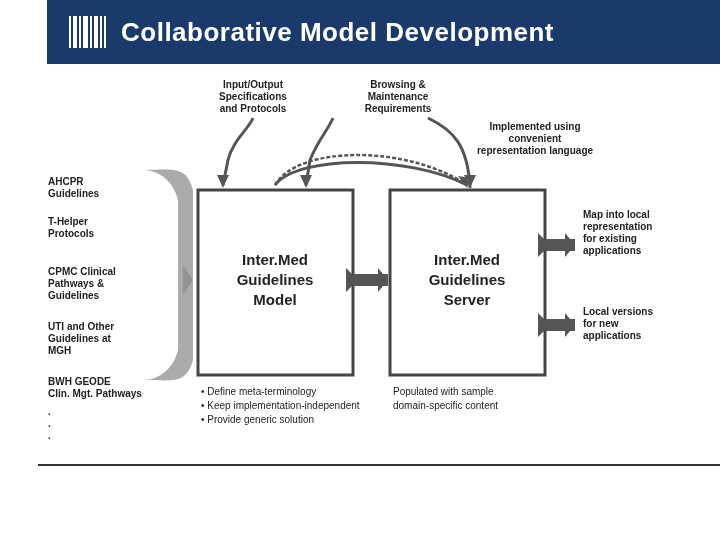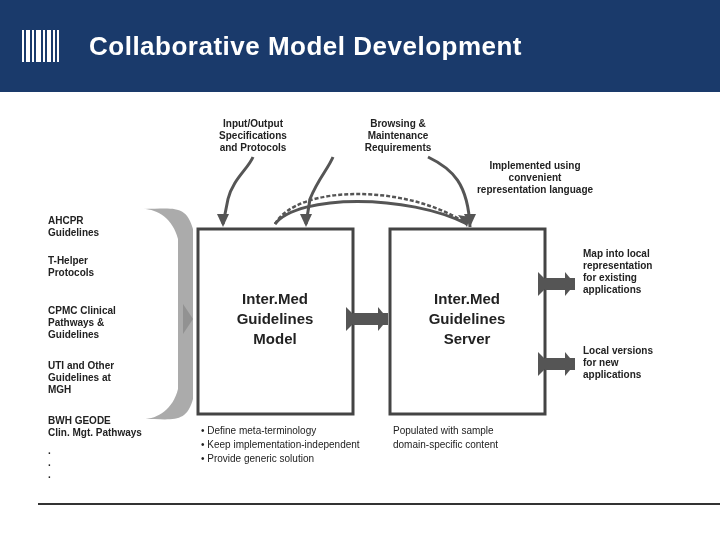--- a/index.html
+++ b/index.html
@@ -14,43 +14,44 @@
     .page {
       width: 720px;
       height: 540px;
       position: relative;
       background: #fff;
     }
 
     
     .header {
       background: #1a3a6b;
-      padding: 26px 20px;
+      padding: 12px 20px;
       display: flex;
       align-items: center;
-      gap: 29px;
+      gap: 14px;
+      margin-left: 47px;
     }
 
     .header-logo {
       display: flex;
       gap: 2px;
       align-items: center;
     }
 
     .header-title {
       color: #fff;
       font-size: 26px;
       font-weight: bold;
       letter-spacing: 0.5px;
     }
 
     
     .content-area {
       position: relative;
-      padding: 17px 10px;
+      padding: 6px 10px;
       margin-left: 28px;
     }
 
     
     .diagram-svg {
       display: block;
       margin: 0 auto;
     }
   </style>
 </head>

